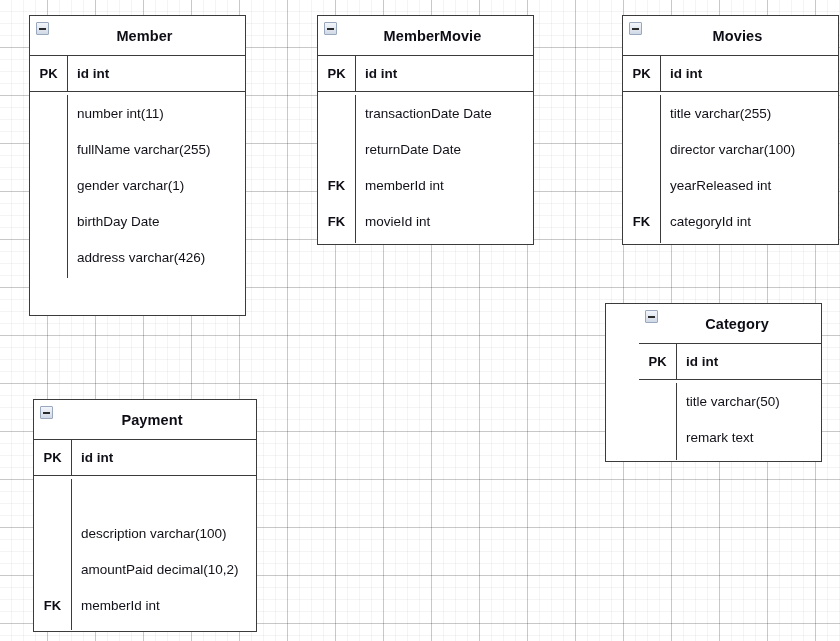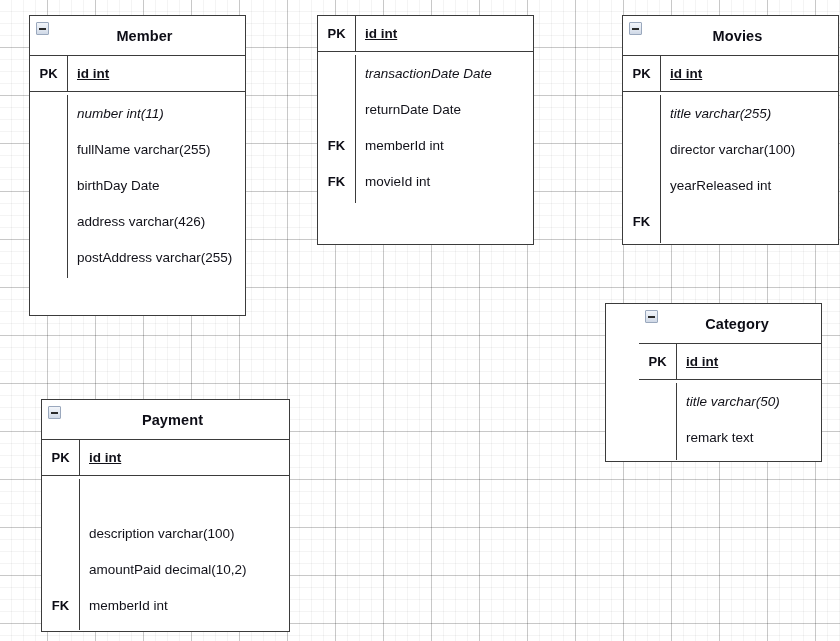--- a/index.html
+++ b/index.html
@@ -106,30 +106,29 @@
     padding-left: 9px;
     font-size: 13.5px;
     color: #111119;
     white-space: nowrap;
     overflow: hidden;
   }
   .row.pk-row .attr-cell {
     font-weight: bold;
   }
   .row.pk-row .attr-cell .pk-label {
-    text-decoration: underline;
     text-underline-offset: 1px;
   }
 
   
   .attr-block {
     display: block;
   }
   
-  .attr-block .row:first-child { margin-top: 3px; font-style: italic; }
+  .attr-block .row:first-child { margin-top: 3px; }
 
   
   .filler {
     display: flex;
     box-sizing: border-box;
   }
   .filler .key-cell {
     box-sizing: border-box;
     width: 38px;
     min-width: 38px;
@@ -163,42 +162,48 @@
         </div>
         <div class="row">
           <div class="key-cell"></div>
           <div class="attr-cell">
             <span>fullName varchar(255)</span>
           </div>
         </div>
         <div class="row">
           <div class="key-cell"></div>
           <div class="attr-cell">
+            <span>gender varchar(1)</span>
+          </div>
+        </div>
+        <div class="row">
+          <div class="key-cell"></div>
+          <div class="attr-cell">
             <span>birthDay Date</span>
           </div>
         </div>
         <div class="row">
           <div class="key-cell"></div>
           <div class="attr-cell">
             <span>address varchar(426)</span>
           </div>
         </div>
-        <div class="row">
-          <div class="key-cell"></div>
-          <div class="attr-cell">
-            <span>postAddress varchar(255)</span>
-          </div>
-        </div>
         <div class="filler" style="height: 2.8px;">
           <div class="key-cell"></div>
           <div class="attr-cell"></div>
         </div>
       </div>
     </div>
     <div class="entity" style="left: 317px; top: 15px; width: 217px; height: 230px;">
+      <div class="entity-title">
+        <div class="collapse-btn">
+          <div class="bar"></div>
+        </div>
+        <div class="title-text">MemberMovie</div>
+      </div>
       <div class="row pk-row">
         <div class="key-cell">PK</div>
         <div class="attr-cell">
           <span class="pk-label">id int</span>
         </div>
       </div>
       <div class="attr-block">
         <div class="row">
           <div class="key-cell"></div>
           <div class="attr-cell">
@@ -256,20 +261,23 @@
           </div>
         </div>
         <div class="row">
           <div class="key-cell"></div>
           <div class="attr-cell">
             <span>yearReleased int</span>
           </div>
         </div>
         <div class="row">
           <div class="key-cell">FK</div>
+          <div class="attr-cell">
+            <span>categoryId int</span>
+          </div>
         </div>
         <div class="filler" style="height: 3.8px;">
           <div class="key-cell"></div>
           <div class="attr-cell"></div>
         </div>
       </div>
     </div>
     <div class="entity" style="left: 605px; top: 303px; width: 217px; height: 159px; padding-left: 33px;">
       <div class="entity-title">
         <div class="collapse-btn">
@@ -295,21 +303,21 @@
           <div class="attr-cell">
             <span>remark text</span>
           </div>
         </div>
         <div class="filler" style="height: 4.8px;">
           <div class="key-cell"></div>
           <div class="attr-cell"></div>
         </div>
       </div>
     </div>
-    <div class="entity" style="left: 41px; top: 399px; width: 249px; height: 233px;">
+    <div class="entity" style="left: 33px; top: 399px; width: 224px; height: 233px;">
       <div class="entity-title">
         <div class="collapse-btn">
           <div class="bar"></div>
         </div>
         <div class="title-text">Payment</div>
       </div>
       <div class="row pk-row">
         <div class="key-cell">PK</div>
         <div class="attr-cell">
           <span class="pk-label">id int</span>

